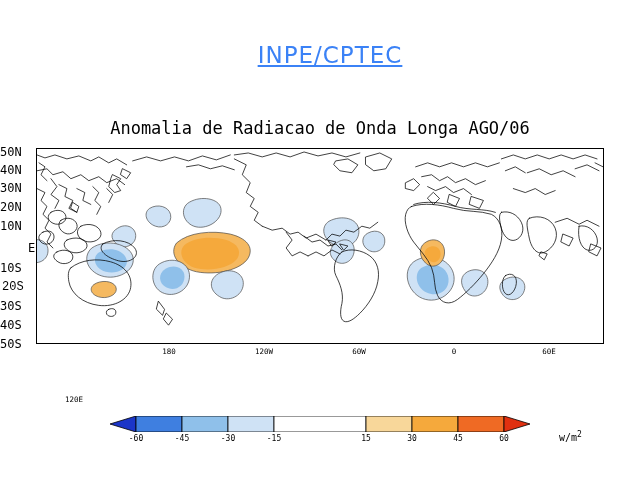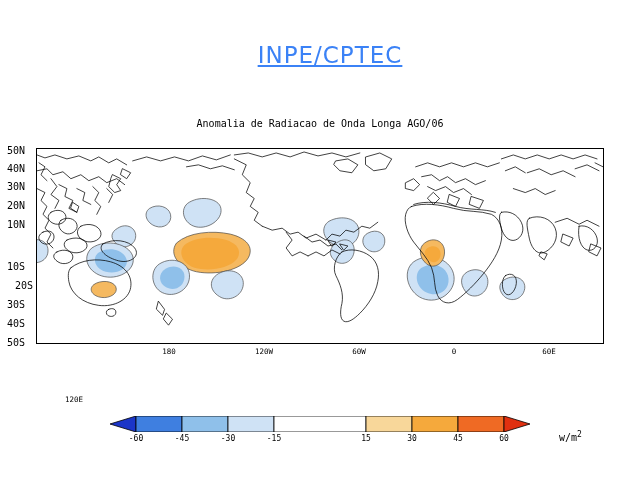--- a/index.html
+++ b/index.html
@@ -1,42 +1,42 @@
 <!DOCTYPE html>
 <html><head>
 <meta charset="utf-8">
 <style>
   html,body{margin:0;padding:0;}
   body{width:640px;height:494px;background:#ffffff;font-family:"DejaVu Sans",sans-serif;overflow:hidden;position:relative;}
   .title-main{position:absolute;left:10px;top:42px;width:640px;text-align:center;font-size:23px;letter-spacing:1px;color:#3b82f6;text-decoration:underline;}
-  .title-sub{position:absolute;left:0;top:118px;width:640px;text-align:center;font-size:10px;font-family:"DejaVu Sans Mono",monospace;color:#000;letter-spacing:0px;}
+  .title-sub{position:absolute;left:0;top:118px;width:640px;text-align:center;font-size:17px;font-family:"DejaVu Sans Mono",monospace;color:#000;letter-spacing:0px;}
   #map-frame{position:absolute;left:36px;top:148px;width:568px;height:196px;border:1px solid #000;box-sizing:border-box;background:#fff;}
   #map-frame svg{display:block;width:100%;height:100%;}
-  .ylab{position:absolute;font-size:10px;font-family:"DejaVu Sans Mono",monospace;color:#000;text-align:center;width:32px;}
+  .ylab{position:absolute;font-size:12px;font-family:"DejaVu Sans Mono",monospace;color:#000;text-align:left;width:32px;}
   .xlab{position:absolute;font-size:7.5px;font-family:"DejaVu Sans Mono",monospace;color:#000;text-align:center;width:40px;}
   #colorbar-wrap{position:absolute;left:110px;top:416px;width:420px;height:16px;}
   #colorbar-wrap svg{display:block;}
   .cblab{position:absolute;font-size:8px;font-family:"DejaVu Sans Mono",monospace;color:#000;text-align:center;width:30px;top:434px;}
   .units{position:absolute;font-size:10px;font-family:"DejaVu Sans Mono",monospace;color:#000;}
   .units sup{font-size:8px;}
 </style>
 </head>
 <body>
 
 <div class="title-main">INPE/CPTEC</div>
 <div class="title-sub">Anomalia de Radiacao de Onda Longa AGO/06</div>
 
 <div class="ylab" style="left:0px;top:145px;">50N</div>
 <div class="ylab" style="left:0px;top:163px;">40N</div>
 <div class="ylab" style="left:0px;top:181px;">30N</div>
 <div class="ylab" style="left:0px;top:200px;">20N</div>
 <div class="ylab" style="left:0px;top:219px;">10N</div>
 <div class="ylab" style="left:0px;top:241px;padding-left:28px;">EQ</div>
 <div class="ylab" style="left:0px;top:261px;">10S</div>
-<div class="ylab" style="left:8px;top:280px;">20S</div>
+<div class="ylab" style="left:2px;top:280px;font-family:Liberation Mono, monospace;">20S</div>
 <div class="ylab" style="left:0px;top:299px;">30S</div>
 <div class="ylab" style="left:0px;top:318px;">40S</div>
 <div class="ylab" style="left:0px;top:337px;">50S</div>
 
 <div id="map-frame">
 <svg viewBox="0 0 568 196" preserveAspectRatio="none">
   <defs>
     <clipPath id="clip">
           <rect x="0" y="0" width="568" height="196"></rect>
         </clipPath>

